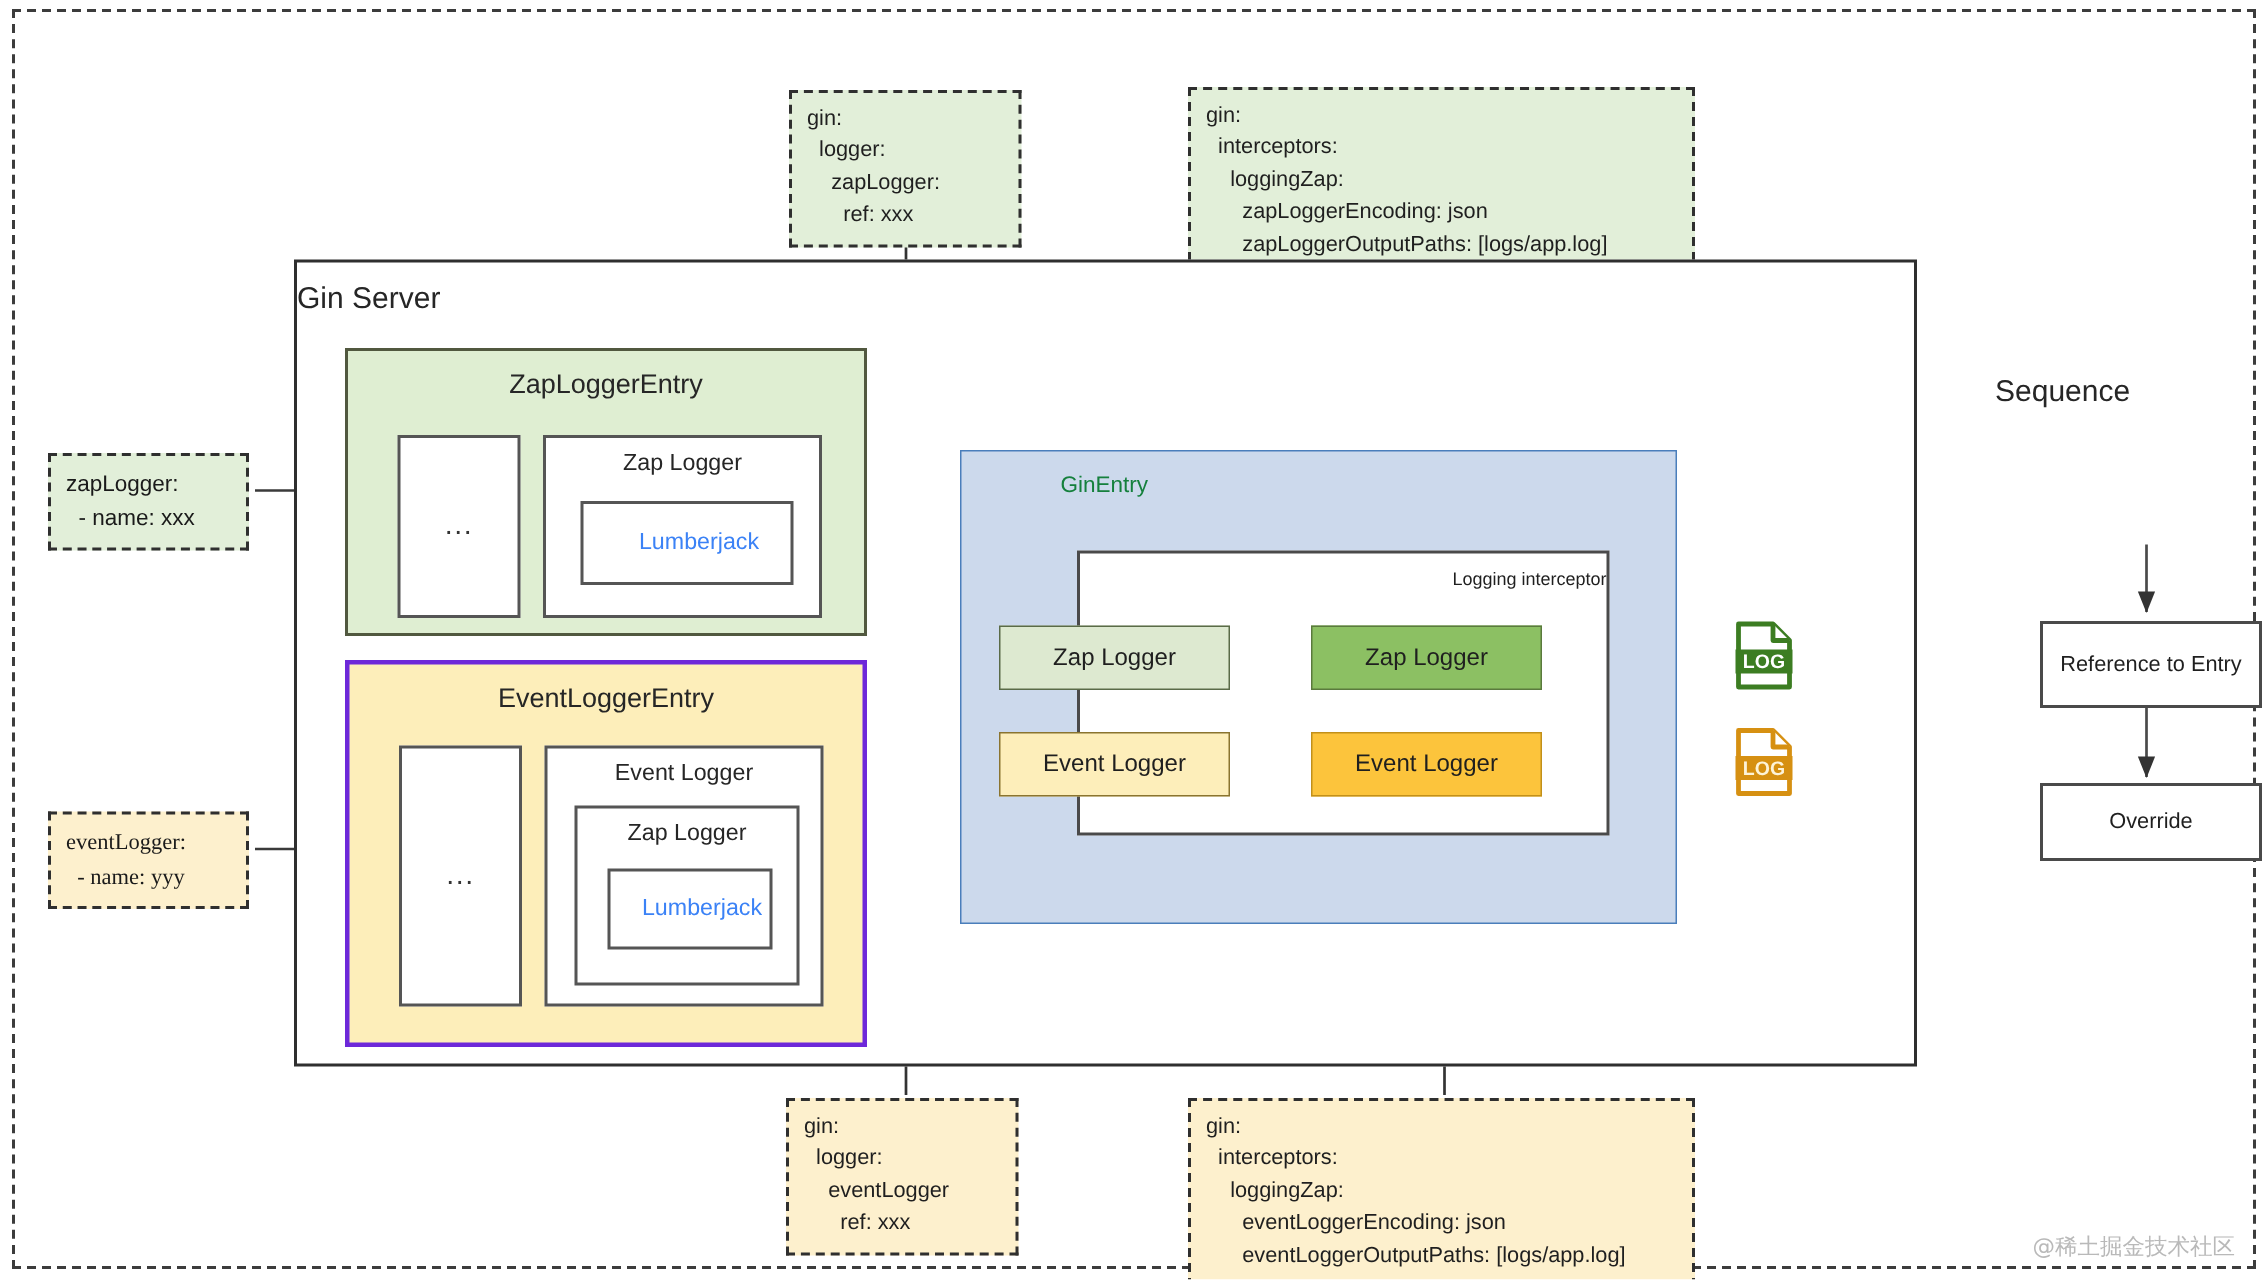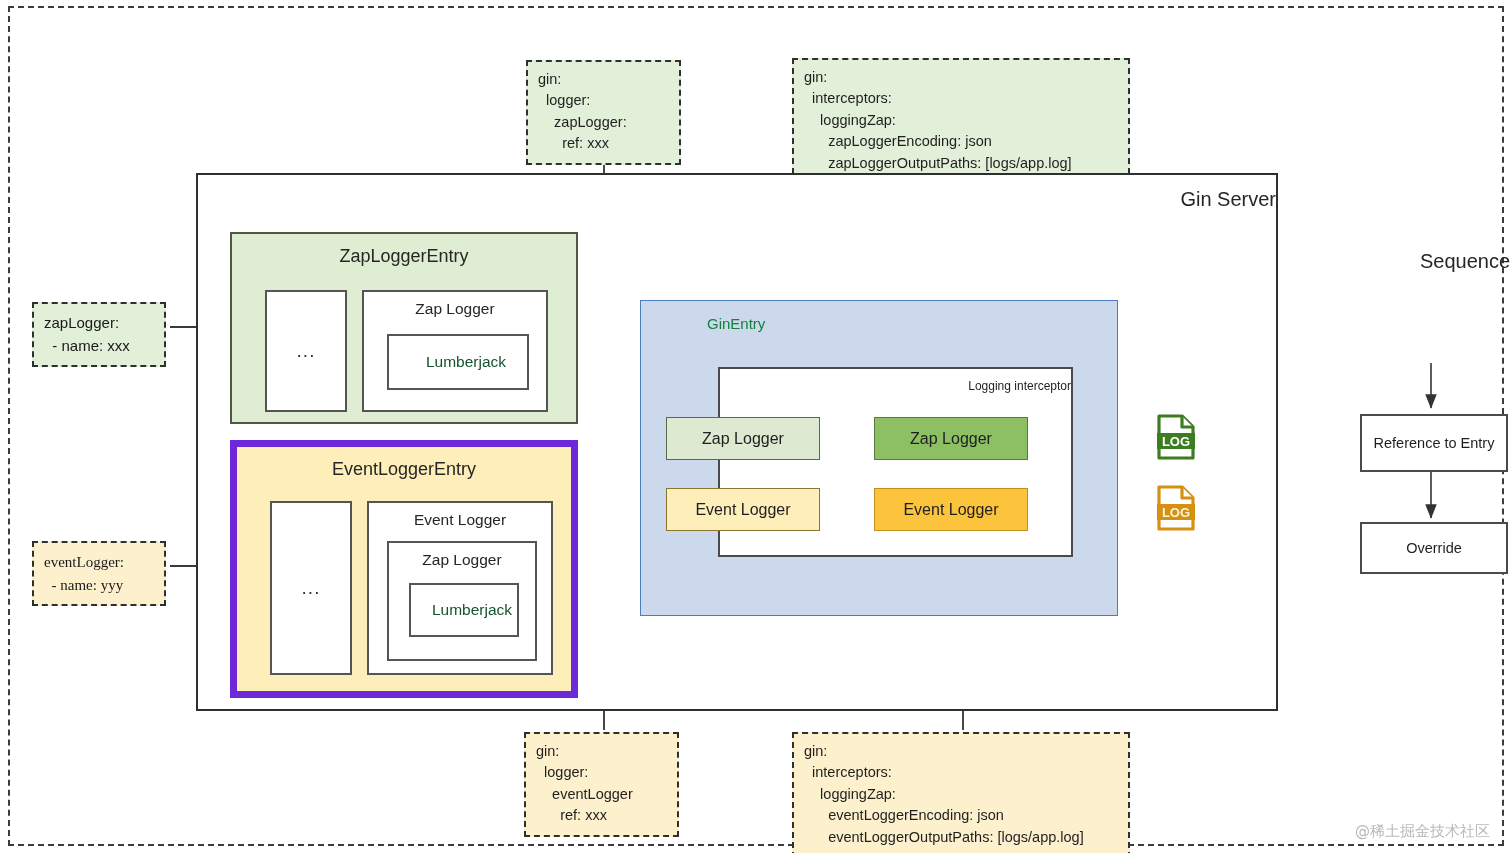--- a/index.html
+++ b/index.html
@@ -5,48 +5,48 @@
   html,body{margin:0;padding:0;background:#ffffff;}
   body{font-family:"Liberation Sans","DejaVu Sans",sans-serif;color:#1a1a1a;}
   #stage{position:relative;width:1512px;height:853px;background:#fff;overflow:hidden;}
 
   .abs{position:absolute;box-sizing:border-box;}
 
   
   #outer-frame{left:8px;top:6px;width:1496px;height:840px;border:2px dashed #3c3c3c;}
 
   .title-lg{font-size:24px;color:#262626;text-align:center;}
-  .title-md{font-size:20px;color:#262626;text-align:right;}
+  .title-md{font-size:20px;color:#262626;text-align:left;}
   .lbl{font-size:17px;color:#1a1a1a;}
 
   
   .yaml{border:2px dashed #2f2f2f;padding:7px 10px 8px 10px;font-size:14.5px;line-height:1.48;
         white-space:pre;color:#1f1f1f;}
   .yaml.green{background:#e2efd9;}
   .yaml.amber{background:#fdf0cd;}
 
   
   .note{border:2px dashed #2f2f2f;padding:8px 10px;font-size:15px;line-height:1.5;white-space:pre;}
   .note.green{background:#e2efd9;}
   .note.amber{background:#fdf0cd;font-family:Liberation Serif, serif;}
 
   
   #gin-server{left:196px;top:173px;width:1082px;height:538px;border:2px solid #2f2f2f;background:#fff;}
   #gin-server .hdr{position:absolute;left:0;right:0;top:13px;}
 
   #zap-entry{left:230px;top:232px;width:348px;height:192px;border:2px solid #51583f;background:#dfeed2;}
-  #event-entry{left:230px;top:440px;width:348px;height:258px;border:7px solid #6d28d9;background:#fdeeba;}
+  #event-entry{left:230px;top:440px;width:348px;height:258px;border:3px solid #6d28d9;background:#fdeeba;}
   .entry-title{position:absolute;left:0;right:0;top:12px;font-size:18px;text-align:center;color:#262626;}
 
   .dots-col{position:absolute;border:2px solid #555;background:#fff;}
   .dots-col .d{position:absolute;left:0;right:0;top:50%;transform:translateY(-50%);text-align:center;font-size:19px;color:#333;letter-spacing:1px;}
 
   .plain-box{position:absolute;border:2px solid #555;background:#fff;}
   .plain-box > .cap{position:absolute;left:0;right:0;top:8px;text-align:center;font-size:15.5px;color:#262626;}
-  .centered-cap{position:absolute;left:16px;right:0;top:50%;transform:translateY(-50%);text-align:center;font-size:15.5px;color:#14532d;}
+  .centered-cap{position:absolute;left:16px;right:0;top:50%;transform:translateY(-50%);text-align:center;font-size:15.5px;color:#3b82f6;}
 
   
   #gin-entry{left:640px;top:300px;width:478px;height:316px;border:1.5px solid #4a7ebb;background:#ccd9ec;}
   #gin-entry .cap{position:absolute;left:22px;top:14px;font-size:15px;color:#15803d;margin-left:44px;}
 
   #interceptor{left:718px;top:367px;width:355px;height:190px;border:2px solid #4a4a4a;background:#fff;}
   #interceptor .cap{position:absolute;left:0;right:0;top:10px;text-align:right;font-size:12px;color:#1f1f1f;}
 
   .chip{position:absolute;display:flex;align-items:center;justify-content:center;font-size:16px;color:#1f1f1f;border:1.6px solid;}
   .chip.g-light{background:#dde9d0;border-color:#5a6b48;}

